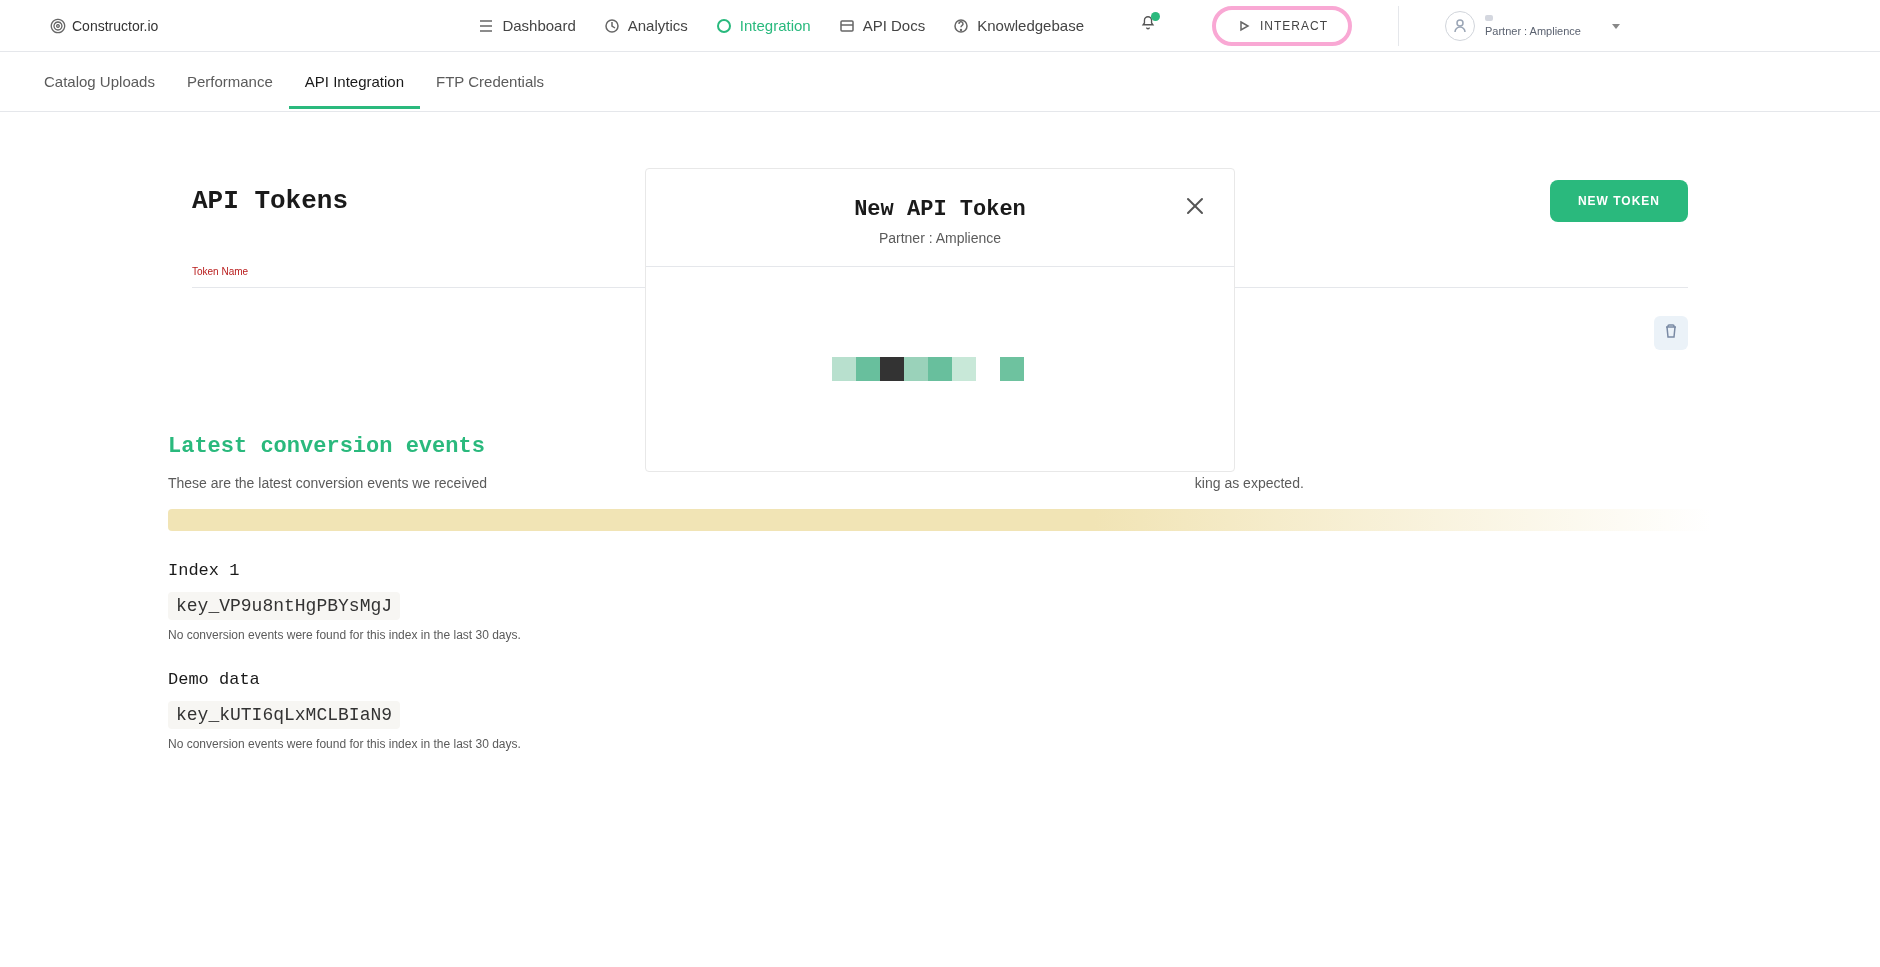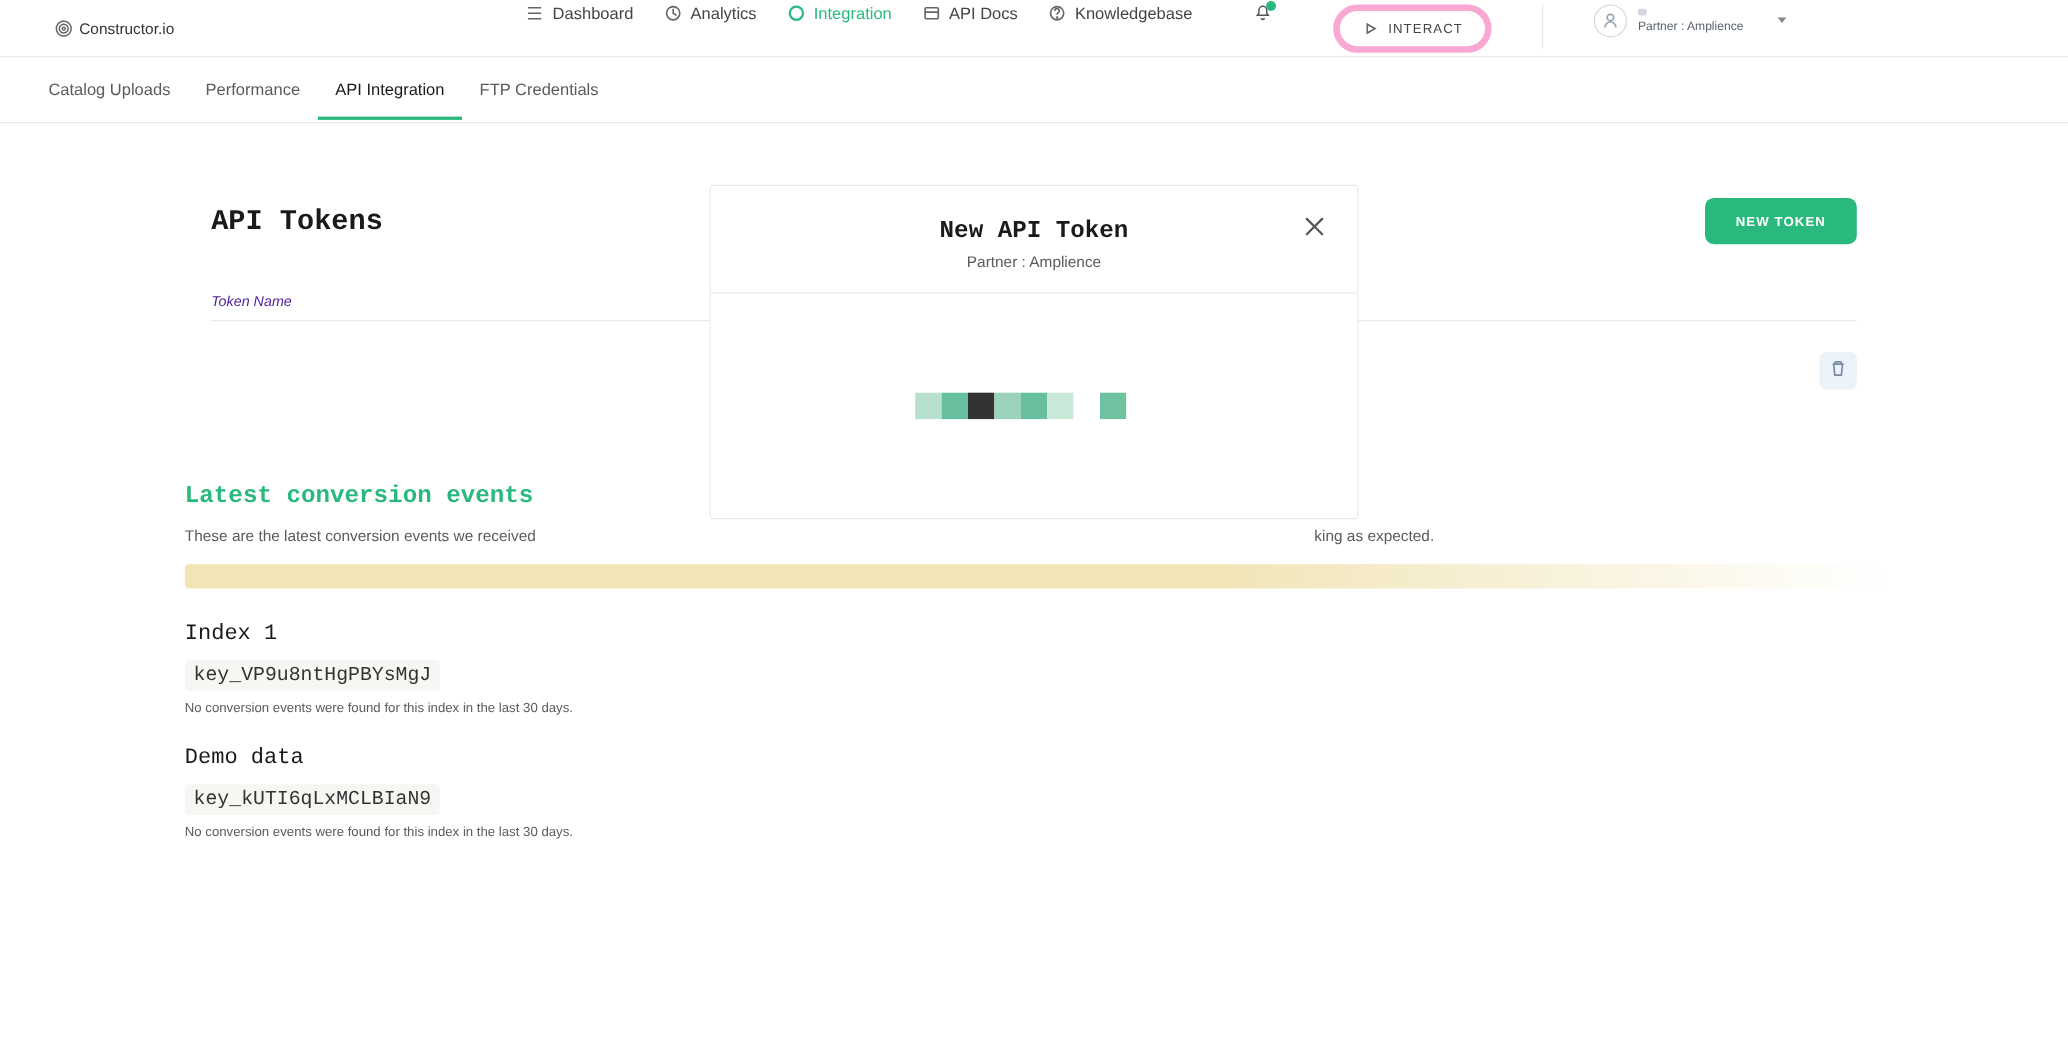--- a/index.html
+++ b/index.html
@@ -31,21 +31,21 @@
       color: #333;
       font-size: 14px;
       font-weight: 400;
     }
     .logo-swirl {
       width: 24px;
       height: 24px;
     }
     .top-nav-items {
       display: flex;
-      align-items: flex-start;
+      align-items: center;
       gap: 28px;
       margin-left: 320px;
     }
     .nav-item {
       display: flex;
       align-items: center;
       gap: 8px;
       font-size: 15px;
       color: #444;
       cursor: pointer;
@@ -61,21 +61,21 @@
       align-items: center;
       justify-content: center;
     }
     .bell-wrap {
       margin-left: 28px;
       position: relative;
       cursor: pointer;
     }
     .interact-btn {
       margin-left: 28px;
-      border: 6px solid #f9a8d4;
+      border: 4px solid #f9a8d4;
       border-radius: 999px;
       padding: 8px 20px;
       display: flex;
       align-items: center;
       gap: 8px;
       font-size: 12px;
       letter-spacing: 1px;
       color: #444;
       cursor: pointer;
       background: #fff;
@@ -176,25 +176,24 @@
       color: #fff;
       border: none;
       border-radius: 8px;
       padding: 14px 28px;
       font-size: 12px;
       letter-spacing: 1px;
       font-weight: 600;
       cursor: pointer;
     }
     .token-name-label {
-      font-size: 13px;
-      color: #4c1d95;
+      font-size: 10px;
+      color: #b91c1c;
       padding-bottom: 10px;
       border-bottom: 1px solid #e5e7eb;
-      font-style: italic;
     }
     .token-row {
       display: flex;
       justify-content: flex-end;
       align-items: center;
       padding-top: 28px;
     }
     .trash-btn {
       width: 34px;
       height: 34px;
@@ -218,21 +217,21 @@
       margin-bottom: 18px;
     }
     .warning-bar {
       height: 22px;
       background: linear-gradient(to right, #f1e4b5 60%, #ffffff);
       border-radius: 4px;
       margin-bottom: 30px;
     }
     .index-head {
       font-family: "Courier New", monospace;
-      font-size: 20px;
+      font-size: 17px;
       margin-bottom: 12px;
     }
     .key-badge {
       display: inline-block;
       background: #f7f6f3;
       border-radius: 4px;
       padding: 4px 8px;
       font-family: "Courier New", monospace;
       font-size: 18px;
       color: #333;

